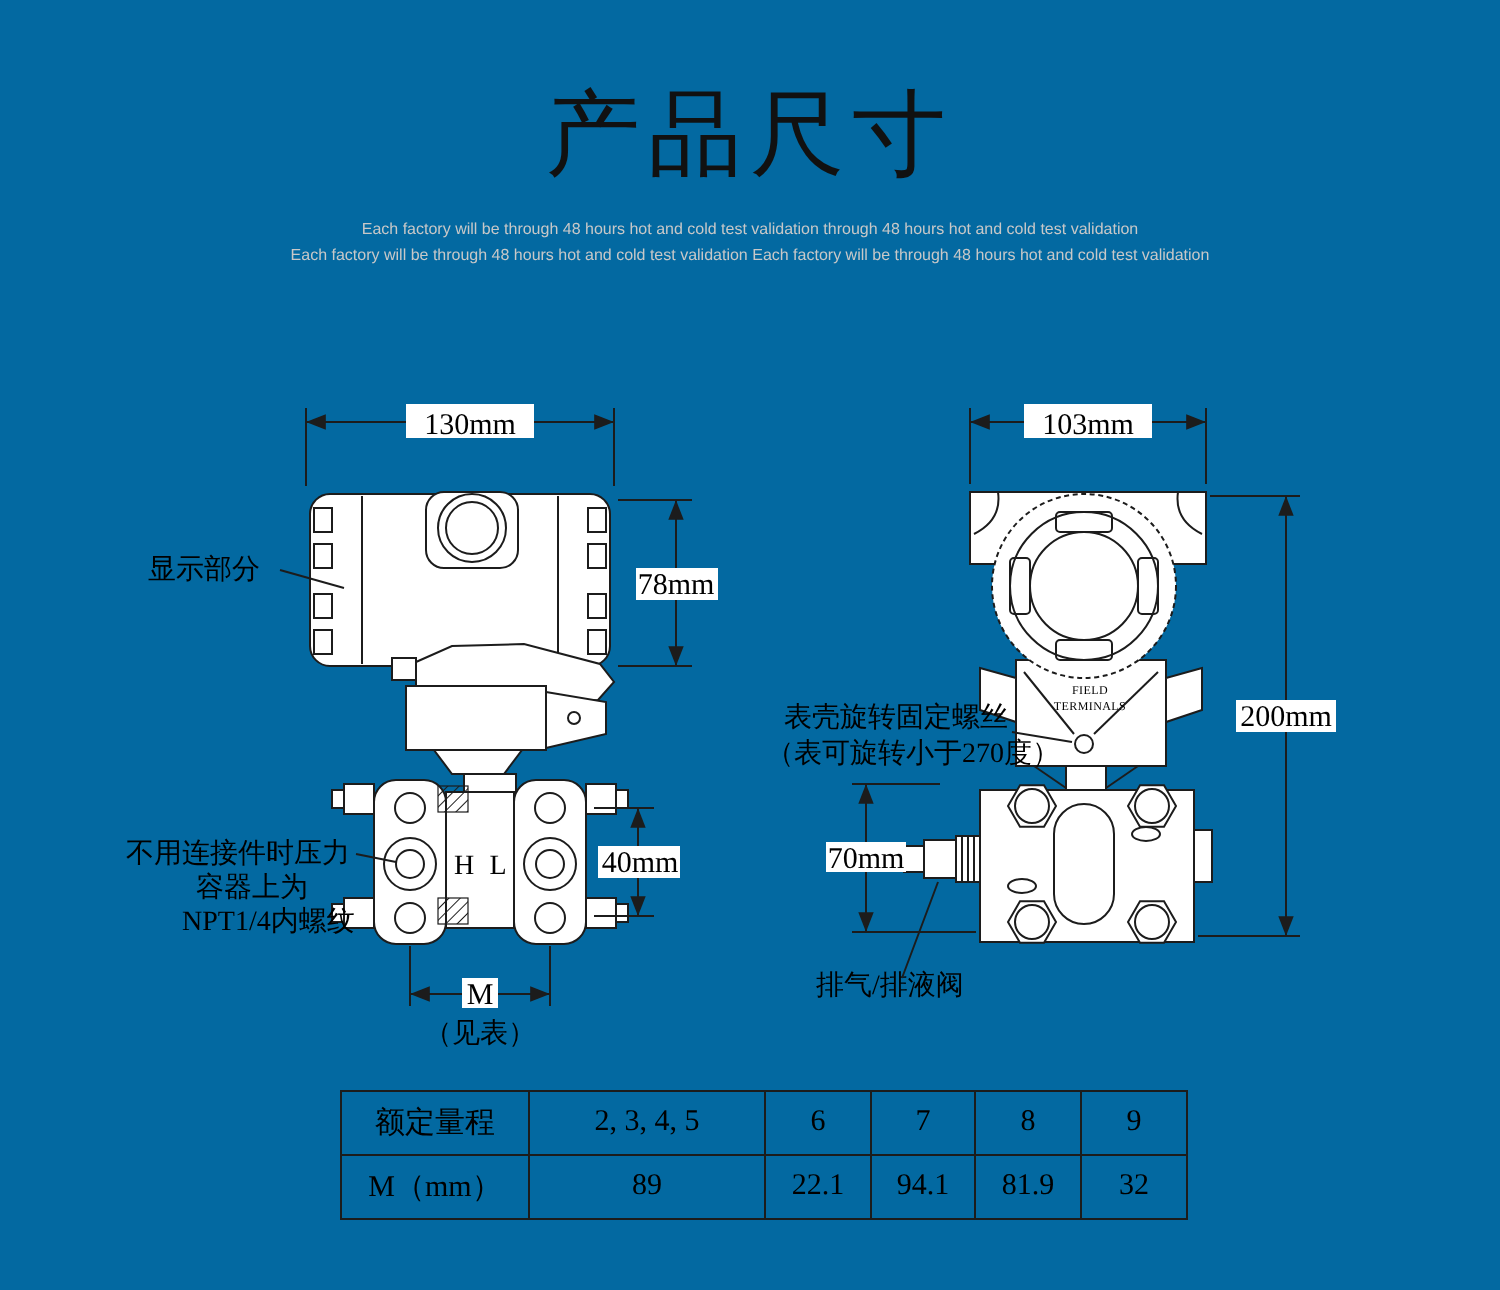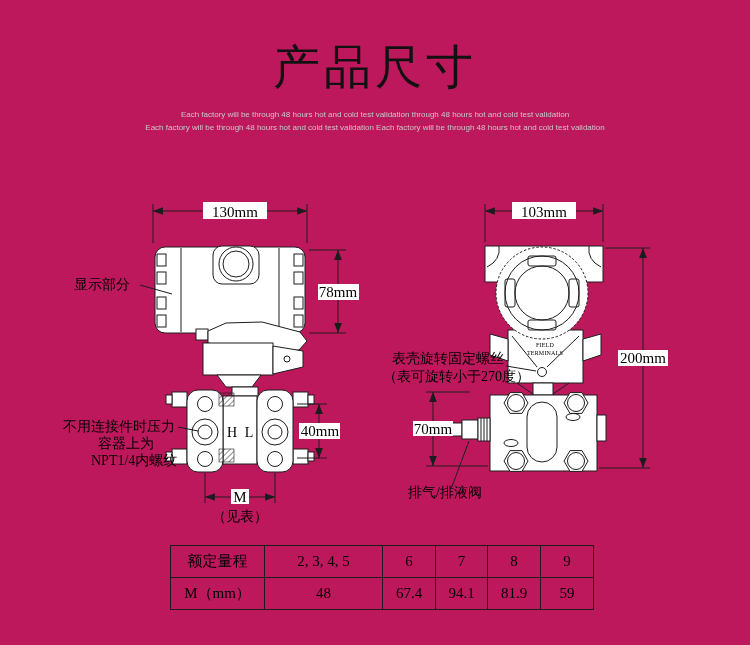--- a/index.html
+++ b/index.html
@@ -1,16 +1,16 @@
 <!DOCTYPE html>
 <html><head>
 <meta charset="utf-8">
 <style>
   html,body{margin:0;padding:0;background:#fff;}
-  #page{position:relative;width:750px;height:645px;background:#be185d;overflow:hidden;
+  #page{position:relative;width:750px;height:645px;background:#0369a1;overflow:hidden;
         font-family:"Liberation Sans", sans-serif;color:#000;}
   #title{position:absolute;left:0;top:36px;width:750px;text-align:center;
          font-size:47px;font-weight:500;letter-spacing:4px;color:#111;}
   #subtitle{position:absolute;left:0;top:108px;width:750px;text-align:center;
             font-size:8px;line-height:13px;color:#c8c8c8;}
   
   svg .ln{stroke:#1c1c1c;stroke-width:1;fill:none;}
   svg .wf{stroke:#1c1c1c;stroke-width:1;fill:#ffffff;}
   svg .dim{stroke:#1c1c1c;stroke-width:1;fill:none;}
   svg .mask{fill:#ffffff;stroke:none;}
@@ -255,22 +255,22 @@
       <tr>
         <td class="c0">额定量程</td>
         <td class="c1">2, 3, 4, 5</td>
         <td class="c2">6</td>
         <td class="c3">7</td>
         <td class="c4">8</td>
         <td class="c5">9</td>
       </tr>
       <tr>
         <td class="c0">M（mm）</td>
-        <td class="c1">48</td>
-        <td class="c2">67.4</td>
+        <td class="c1">89</td>
+        <td class="c2">22.1</td>
         <td class="c3">94.1</td>
         <td class="c4">81.9</td>
-        <td class="c5">59</td>
+        <td class="c5">32</td>
       </tr>
     </tbody>
   </table>
 
 </div>
 
 </body></html>

